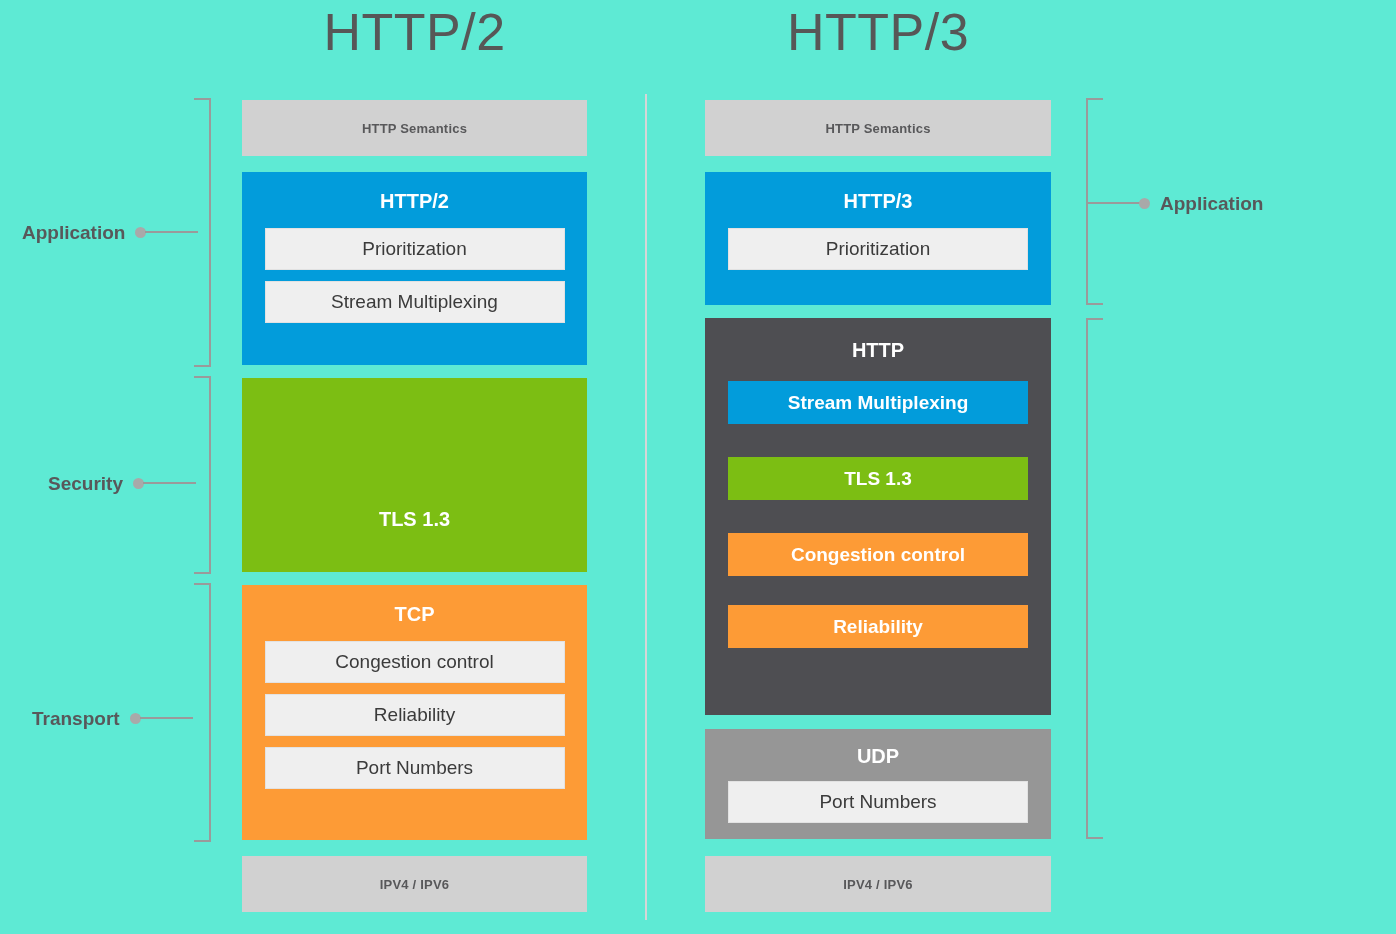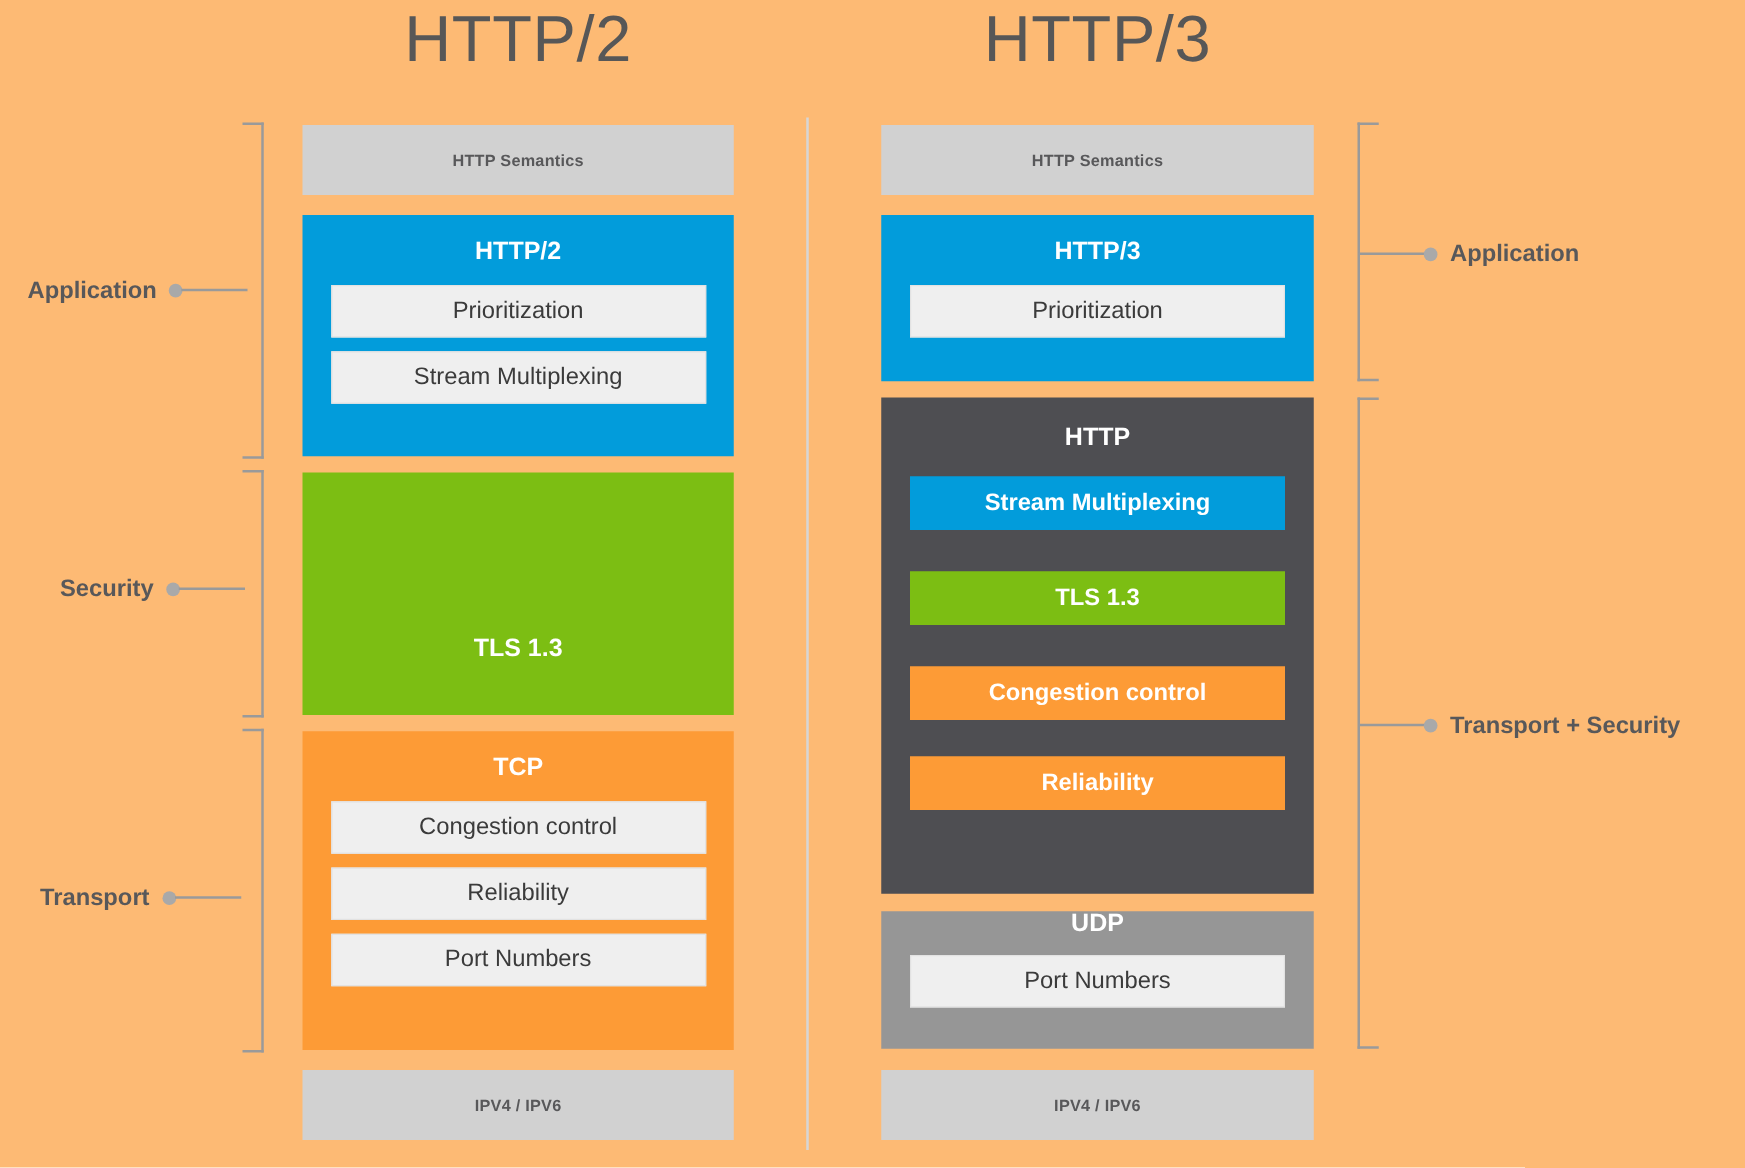--- a/index.html
+++ b/index.html
@@ -9,21 +9,21 @@
     background: #ffffff;
   }
   body {
     font-family: "Liberation Sans", sans-serif;
     -webkit-font-smoothing: antialiased;
   }
   #canvas {
     position: relative;
     width: 1396px;
     height: 934px;
-    background: #fdba74;
+    background: #5eead4;
     overflow: hidden;
   }
 
   
   .col-title {
     position: absolute;
     font-size: 52px;
     font-weight: 400;
     color: #575757;
     letter-spacing: 0.5px;
@@ -198,21 +198,21 @@
 
   <div class="layer" style="left:705px; top:318px; width:346px; height:397px; background:#4E4E52;">
     <div class="layer-title" style="color:#ffffff; font-size:20px; margin-top:22px;">HTTP</div>
     <div class="chip" style="width:300px; height:43px; margin-top:21px; background:#029CDB;">Stream Multiplexing</div>
     <div class="chip" style="width:300px; height:43px; margin-top:33px; background:#7CBE13;">TLS 1.3</div>
     <div class="chip" style="width:300px; height:43px; margin-top:33px; background:#FD9B36;">Congestion control</div>
     <div class="chip" style="width:300px; height:43px; margin-top:29px; background:#FD9B36;">Reliability</div>
   </div>
 
   <div class="layer" style="left:705px; top:729px; width:346px; height:110px; background:#969696;">
-    <div class="layer-title" style="color:#ffffff; font-size:20px; ">UDP</div>
+    <div class="layer-title" style="color:#ffffff; font-size:20px; margin-top:17px;">UDP</div>
     <div class="subbox" style="width:300px; height:42px; margin-top:15px;">Port Numbers</div>
   </div>
 
   <div class="bar" style="left:705px; top:856px; width:346px; height:56px;">IPV4 / IPV6</div>
 
   <div class="bracket left" style="left:192px; top:98px; width:19px; height:269px;">
     <div class="vline"></div>
     <div class="tick top"></div>
     <div class="tick bot"></div>
   </div>
@@ -237,37 +237,32 @@
     <div class="tick top"></div>
     <div class="tick bot"></div>
   </div>
 
   <div class="callout to-left" style="left:22px; top:221px; width:188px;">
     <div class="calabel">Application</div>
     <div class="dot"></div>
     <div class="leader" style="width:53px;"></div>
   </div>
 
-  <div class="callout to-left" style="left:48px; top:460px; width:162px;align-items:center;">
+  <div class="callout to-left" style="left:48px; top:472px; width:162px;align-items:center;">
     <div class="calabel">Security</div>
     <div class="dot"></div>
     <div class="leader" style="width:53px;"></div>
   </div>
 
   <div class="callout to-left" style="left:32px; top:691px; width:178px;margin-top:16px;">
     <div class="calabel">Transport</div>
     <div class="dot"></div>
     <div class="leader" style="width:53px;"></div>
   </div>
 
   <div class="callout to-right" style="left:1087px; top:192px;">
     <div class="leader" style="width:53px;"></div>
     <div class="dot"></div>
     <div class="calabel">Application</div>
   </div>
 
-  <div class="callout to-right" style="left:1087px; top:569px;">
-    <div class="leader" style="width:53px;"></div>
-    <div class="dot"></div>
-    <div class="calabel">Transport + Security</div>
-  </div>
 
 </div>
 
 </body></html>

